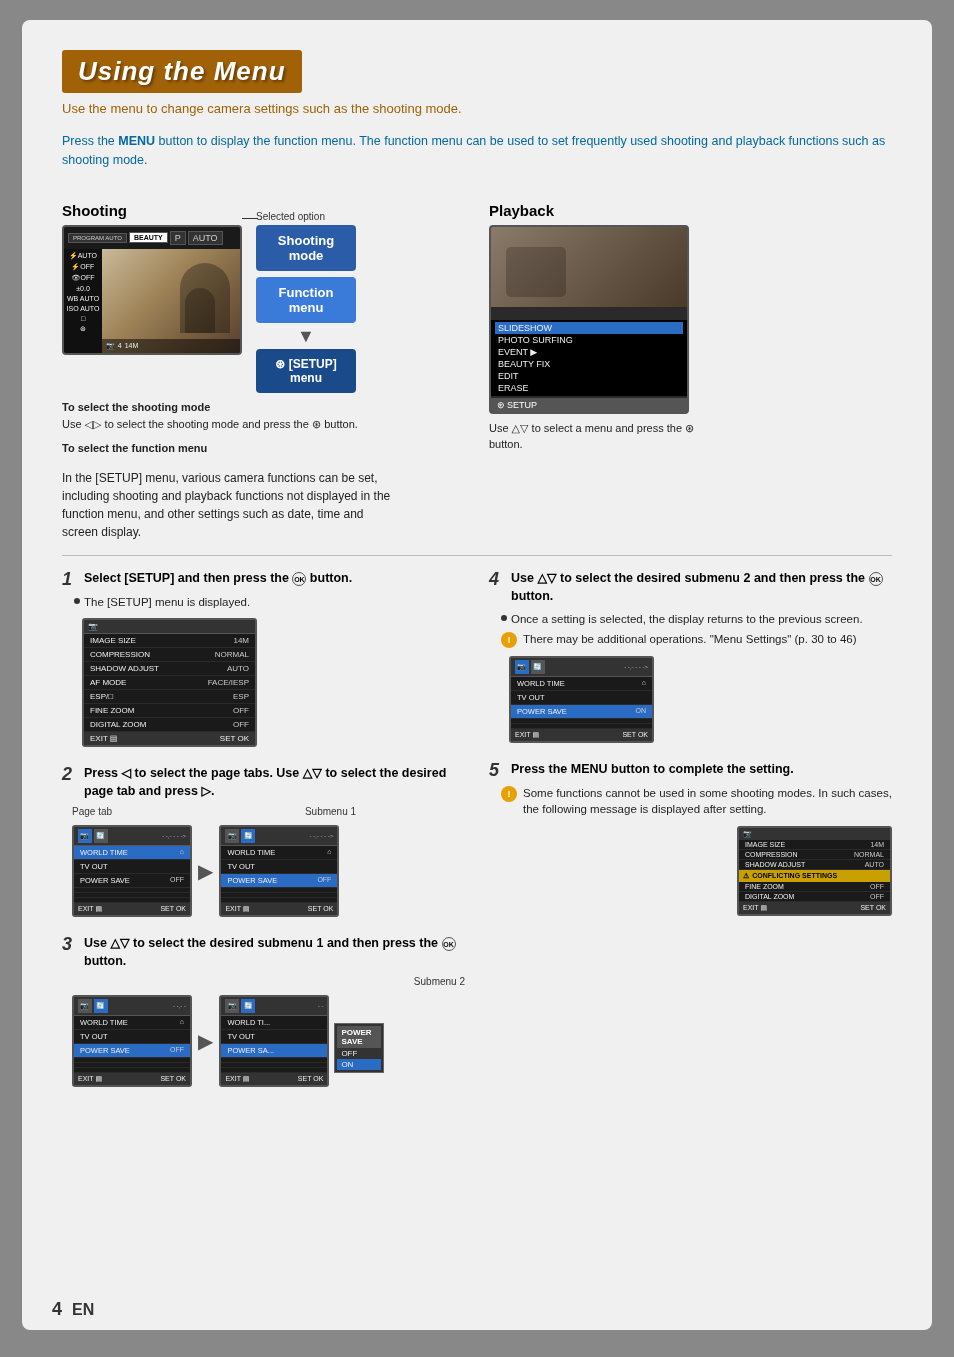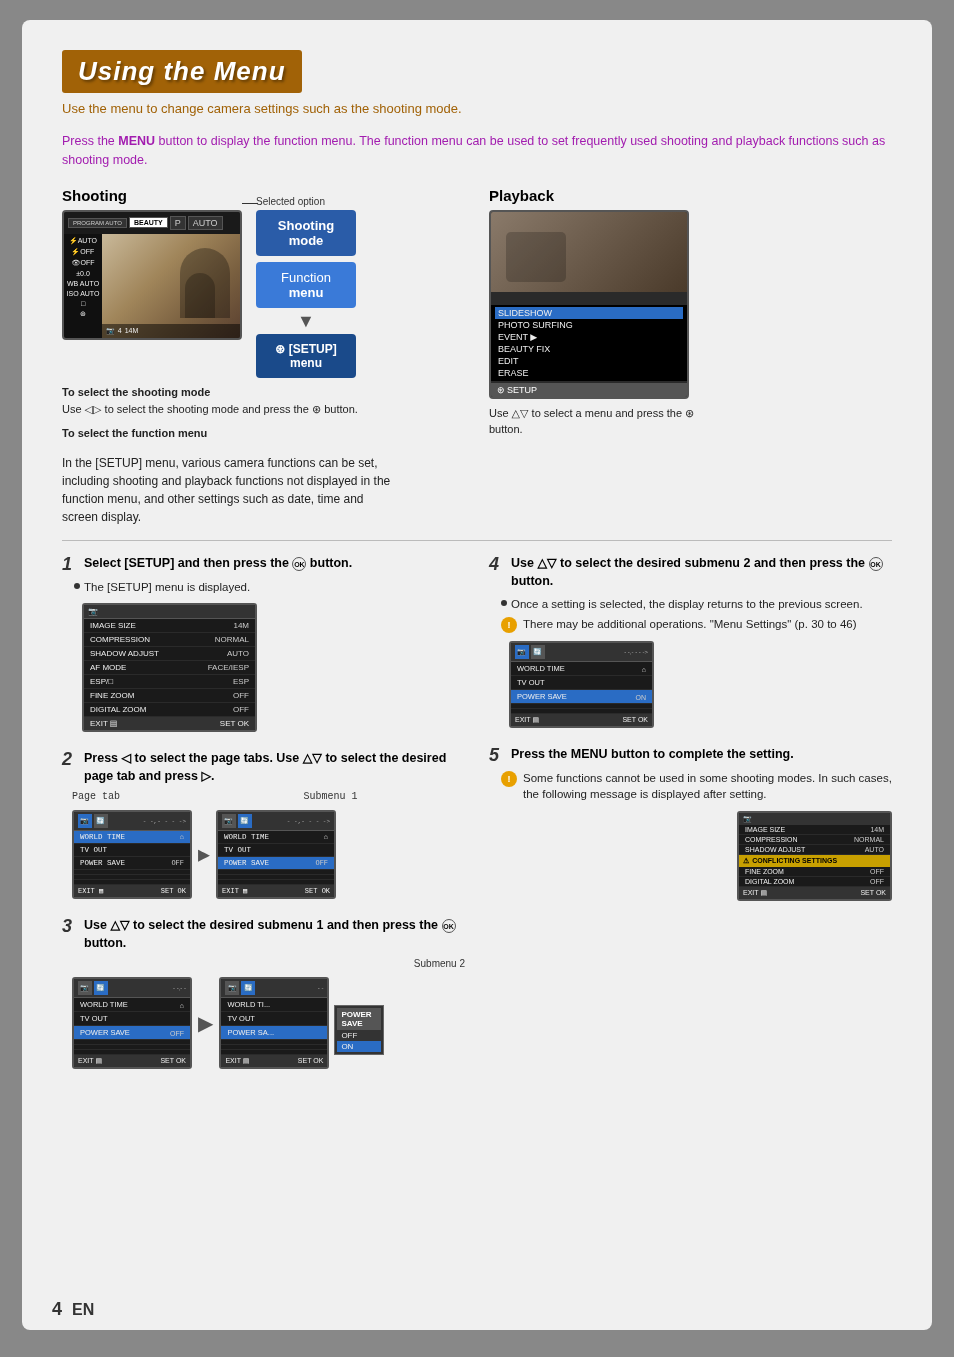--- a/index.html
+++ b/index.html
@@ -37,22 +37,22 @@
       letter-spacing: 1px;
       text-shadow: 2px 2px 3px rgba(0,0,0,0.4);
     }
     .subtitle {
       font-size: 13px;
       color: #a16207;
       margin-bottom: 16px;
     }
     .intro-text {
       font-size: 12.5px;
-      color: #a21caf;
-      margin-bottom: 17px;
+      color: #0369a1;
+      margin-bottom: 32px;
       line-height: 1.5;
     }
     .intro-text strong { font-weight: bold; }
     .diagram-section {
       display: flex;
       gap: 0;
       margin-bottom: 12px;
       align-items: flex-start;
     }
     .shooting-block {
@@ -368,21 +368,21 @@
       height: 14px;
       background: #555;
       display: flex;
       align-items: center;
       justify-content: center;
       font-size: 7px;
     }
     .nav-tab.active { background: #2a6cc4; }
     .nav-row {
       display: flex;
-      align-items: flex-end;
+      align-items: flex-start;
       padding: 2px 6px;
       gap: 4px;
       border-bottom: 1px solid #2a2a2a;
       font-size: 7.5px;
     }
     .nav-row.selected { background: #2a6cc4; }
     .nav-row-label { flex: 1; }
     .nav-row-value { font-size: 7px; color: #ccc; }
     .nav-footer {
       background: #333;
@@ -540,21 +540,21 @@
 
         <div style="position:relative; margin-left:4px;">
           <div style="position:absolute;top:-14px;left:10px;font-size:10px;color:#333;">Selected option</div>
           <div style="position:absolute;top:-7px;left:-4px;width:16px;height:1px;background:#333;"></div>
           <div class="menu-diagram">
             <div class="menu-box" style="background:#2a5ca8;">
               <div style="font-size:13px;font-weight:bold;">Shooting</div>
               <div style="font-size:13px;font-weight:bold;">mode</div>
             </div>
             <div class="menu-box" style="background:#3a7ad8;margin-top:2px;">
-              <div style="font-size:13px;font-weight:normal;">Function</div>
+              <div style="font-size:13px;font-weight:bold;">Function</div>
               <div style="font-size:13px;font-weight:bold;">menu</div>
             </div>
             <div class="arrow-down">▼</div>
             <div class="menu-box setup" style="background:#1a4a8a;margin-top:0;">
               <div style="font-size:12px;font-weight:bold;">⊛ [SETUP]</div>
               <div style="font-size:12px;font-weight:bold;">menu</div>
             </div>
           </div>
         </div>
       </div>
@@ -652,21 +652,21 @@
         </div>
       </div>
 
       <div class="step-block">
         <div class="step-header">
           <span class="step-num">2</span>
           <span class="step-text">
             Press ◁ to select the page tabs. Use △▽ to select the desired page tab and press ▷.
           </span>
         </div>
-        <div style="margin-top:6px;margin-left:10px;font-family:Liberation Mono, monospace;">
+        <div style="margin-top:6px;margin-left:10px;">
           <div style="display:flex;gap:4px;margin-bottom:2px;">
             <div style="font-size:10px;color:#333;min-width:120px;">Page tab</div>
             <div style="font-size:10px;color:#333;text-align:center;flex:1;">Submenu 1</div>
           </div>
           <div class="screens-row">
 
             <div class="nav-screen">
               <div class="nav-screen-header">
                 <div class="nav-tab active">📷</div>
                 <div class="nav-tab">🔄</div>

